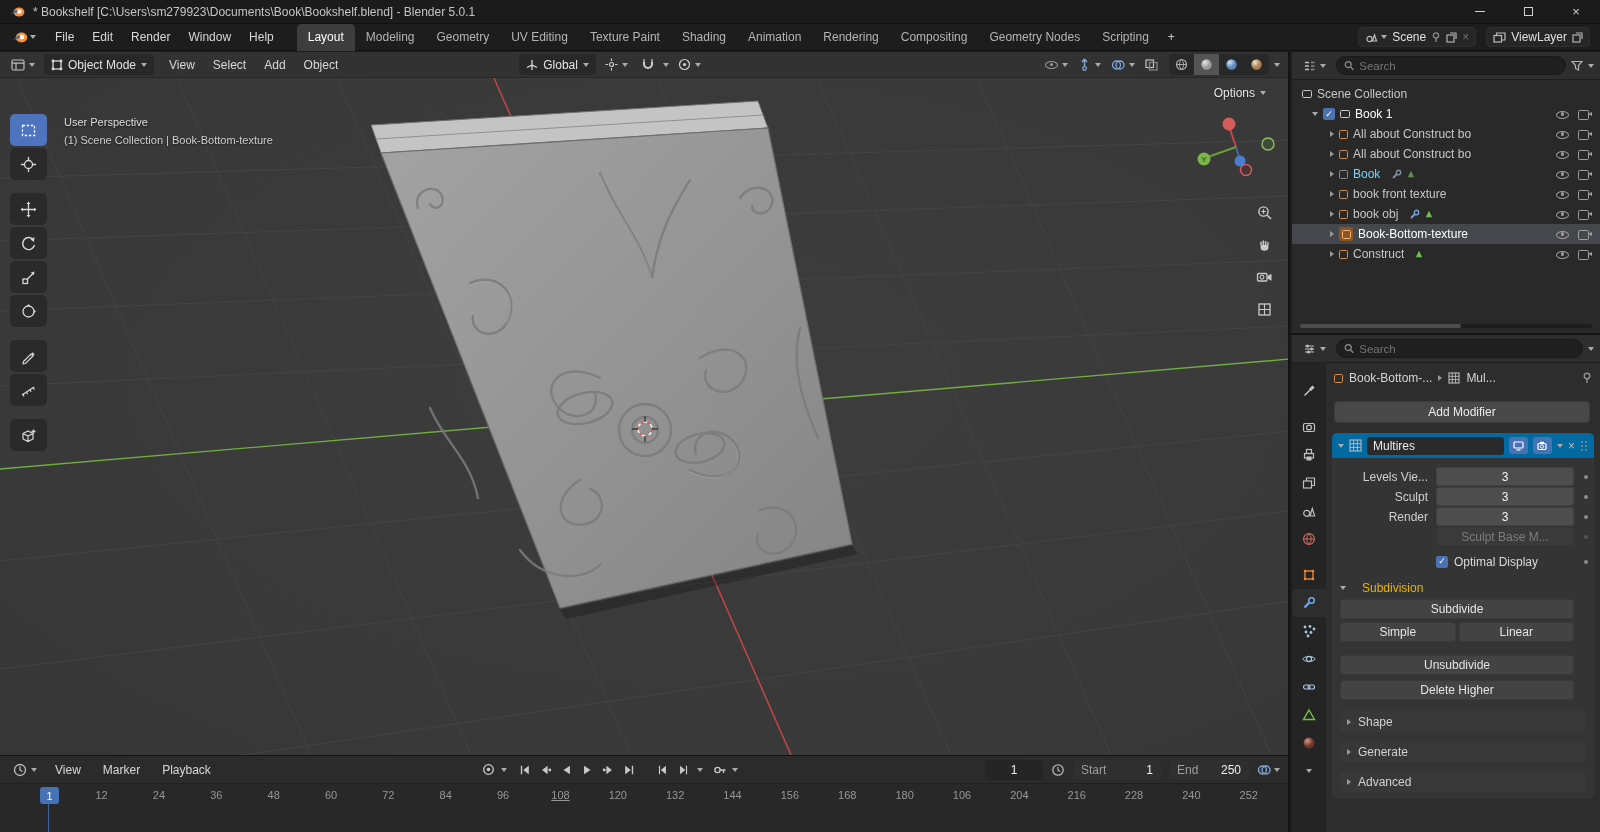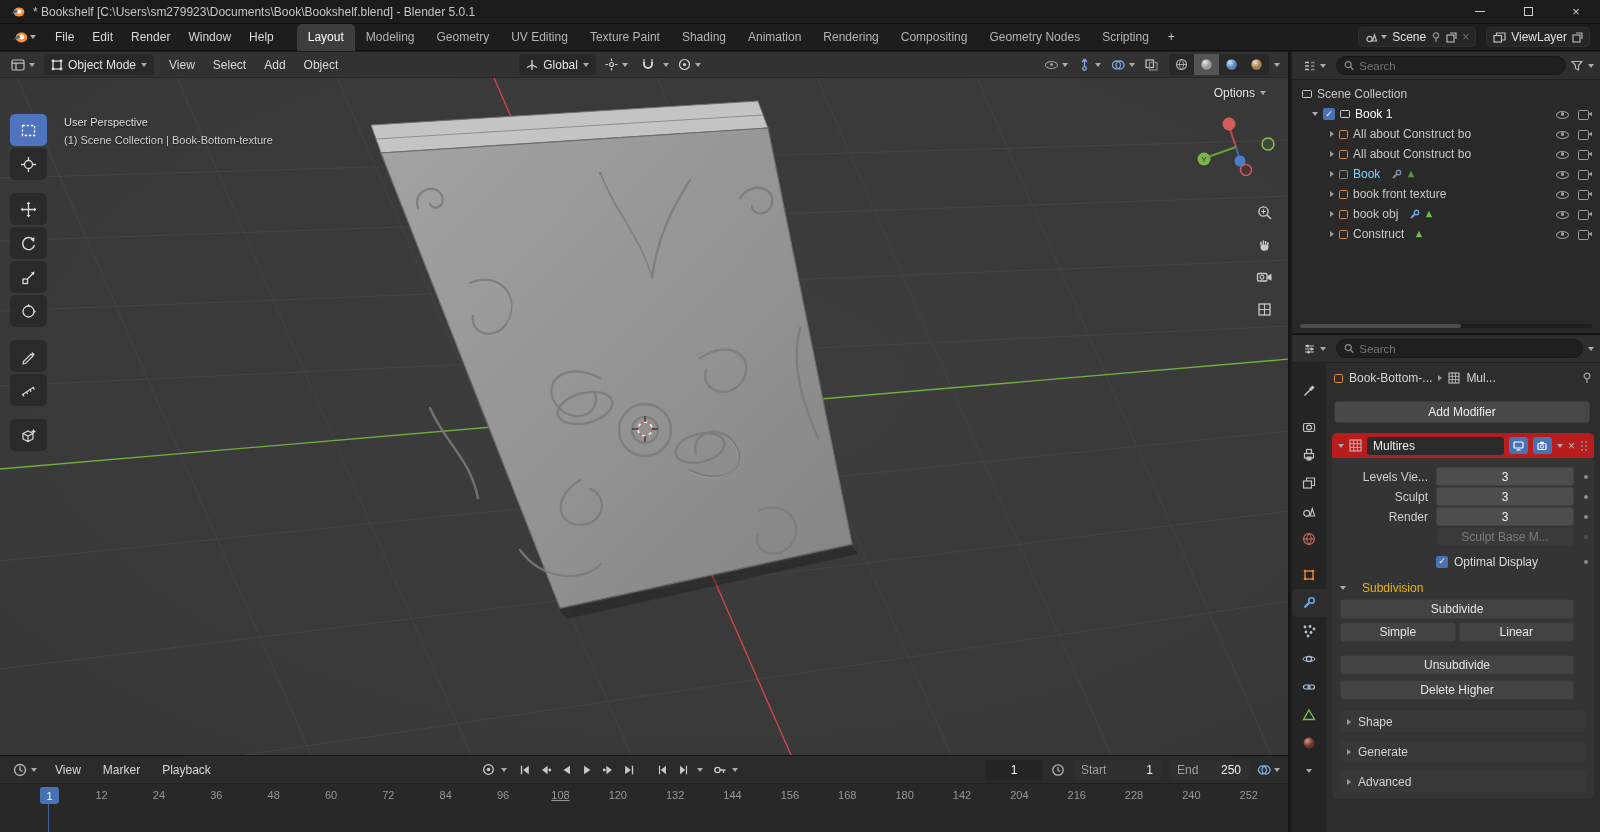--- a/index.html
+++ b/index.html
@@ -92,21 +92,21 @@
 
 .properties{position:absolute;top:281px;left:0;right:0;bottom:0;background:#2b2b2b;border-top:2px solid #141414}
 .ptab-strip{position:absolute;left:0;top:28px;bottom:0;width:34px;background:#242424;display:flex;flex-direction:column;align-items:stretch;padding-top:14px}
 .ptab{height:28px;display:flex;align-items:center;justify-content:center}
 .ptab.gap{margin-top:8px}
 .ptab.active{background:#2d2d2d;border-radius:5px 0 0 5px}
 .pcontent{position:absolute;left:34px;top:28px;right:0;bottom:0;background:#2d2d2d;overflow:hidden}
 .bcrumb{height:30px;display:flex;align-items:center;gap:6px;padding:0 8px;color:#d4d4d4}
 .addmod{margin:8px 10px 0 8px;height:22px;background:#484848;border:1px solid #3c3c3c;border-radius:4px;display:flex;align-items:center;justify-content:center;color:#ececec}
 .panel{margin:10px 6px 0 6px;background:#343434;border-radius:5px;padding-bottom:7px}
-.panel-hd{height:25px;background:#b91c1c;border-radius:5px 5px 0 0;display:flex;align-items:center;gap:5px;padding:0 6px}
+.panel-hd{height:25px;background:#0369a1;border-radius:5px 5px 0 0;display:flex;align-items:center;gap:5px;padding:0 6px}
 .mod-name{flex:1;height:18px;background:#2a2a2a;border-radius:3px;display:flex;align-items:center;padding:0 6px;color:#ececec}
 .tgl-blue{width:19px;height:17px;background:#4772b3;border-radius:3px;display:flex;align-items:center;justify-content:center}
 .prow{display:flex;align-items:center;margin:1px 6px 0 6px;height:19px}
 .plabel{width:90px;text-align:right;margin-right:8px;color:#cfcfcf;white-space:nowrap;overflow:hidden}
 .pfield{flex:1;height:19px;background:#4d4d4d;border-radius:3px;display:flex;align-items:center;justify-content:center;color:#f2f2f2;border:1px solid #424242}
 .pfield.disabled{background:#3a3a3a;color:#7c7c7c;border-color:#363636}
 .dotcol{width:14px;display:flex;justify-content:flex-end}
 .sect-hd{display:flex;align-items:center;gap:16px;margin:10px 8px 4px 8px;color:#eab308}
 .pbutton{margin:3px 20px 0 8px;height:20px;background:#434343;border:1px solid #393939;border-radius:3px;display:flex;align-items:center;justify-content:center;color:#e4e4e4}
 .pbutton-pair{display:flex;gap:3px;margin:3px 20px 0 8px}
@@ -635,21 +635,21 @@
           <span class="rnum" style="left: 388.38px;">72</span>
           <span class="rnum" style="left: 445.74px;">84</span>
           <span class="rnum" style="left: 503.1px;">96</span>
           <span class="rnum" style="left: 560.46px; text-decoration: underline;">108</span>
           <span class="rnum" style="left: 617.82px;">120</span>
           <span class="rnum" style="left: 675.18px;">132</span>
           <span class="rnum" style="left: 732.54px;">144</span>
           <span class="rnum" style="left: 789.9px;">156</span>
           <span class="rnum" style="left: 847.26px;">168</span>
           <span class="rnum" style="left: 904.62px;">180</span>
-          <span class="rnum" style="left: 961.98px;">142</span>
+          <span class="rnum" style="left: 961.98px;">106</span>
           <span class="rnum" style="left: 1019.34px;">204</span>
           <span class="rnum" style="left: 1076.7px;">216</span>
           <span class="rnum" style="left: 1134.06px;">228</span>
           <span class="rnum" style="left: 1191.42px;">240</span>
           <span class="rnum" style="left: 1248.78px;">252</span>
         </div>
     <div class="playline"></div>
     <div class="playhead">1</div>
   </div>
 </div>
@@ -741,20 +741,31 @@
         <span class="chev-r"></span>
         <span class="i-obj"></span>
         <span class="lab">book obj</span>
         <span style="margin-left:6px">
               <svg width="11" height="11" viewBox="0 0 11 11">
                 <circle cx="7.5" cy="3.5" r="2.2" fill="none" stroke="#6fa3e0" stroke-width="1.4"></circle>
                 <path d="M6 5 L2 9" stroke="#6fa3e0" stroke-width="1.8"></path>
               </svg>
             </span>
         <span class="i-tri" style="transform:scale(.8)"></span>
+        <span class="ol-right">
+              <span class="i-eye"></span>
+              <span class="i-cam"></span>
+            </span>
+      </div>
+      <div class="ol-row sel" style="padding-left:38px">
+        <span class="chev-r"></span>
+        <span class="i-obj-box">
+              <span class="i-obj" style="border-color:#f0b275"></span>
+            </span>
+        <span class="lab">Book-Bottom-texture</span>
         <span class="ol-right">
               <span class="i-eye"></span>
               <span class="i-cam"></span>
             </span>
       </div>
       <div class="ol-row" style="padding-left:38px">
         <span class="chev-r"></span>
         <span class="i-obj"></span>
         <span class="lab">Construct</span>
         <span class="i-tri" style="transform:scale(.8);margin-left:6px"></span>

